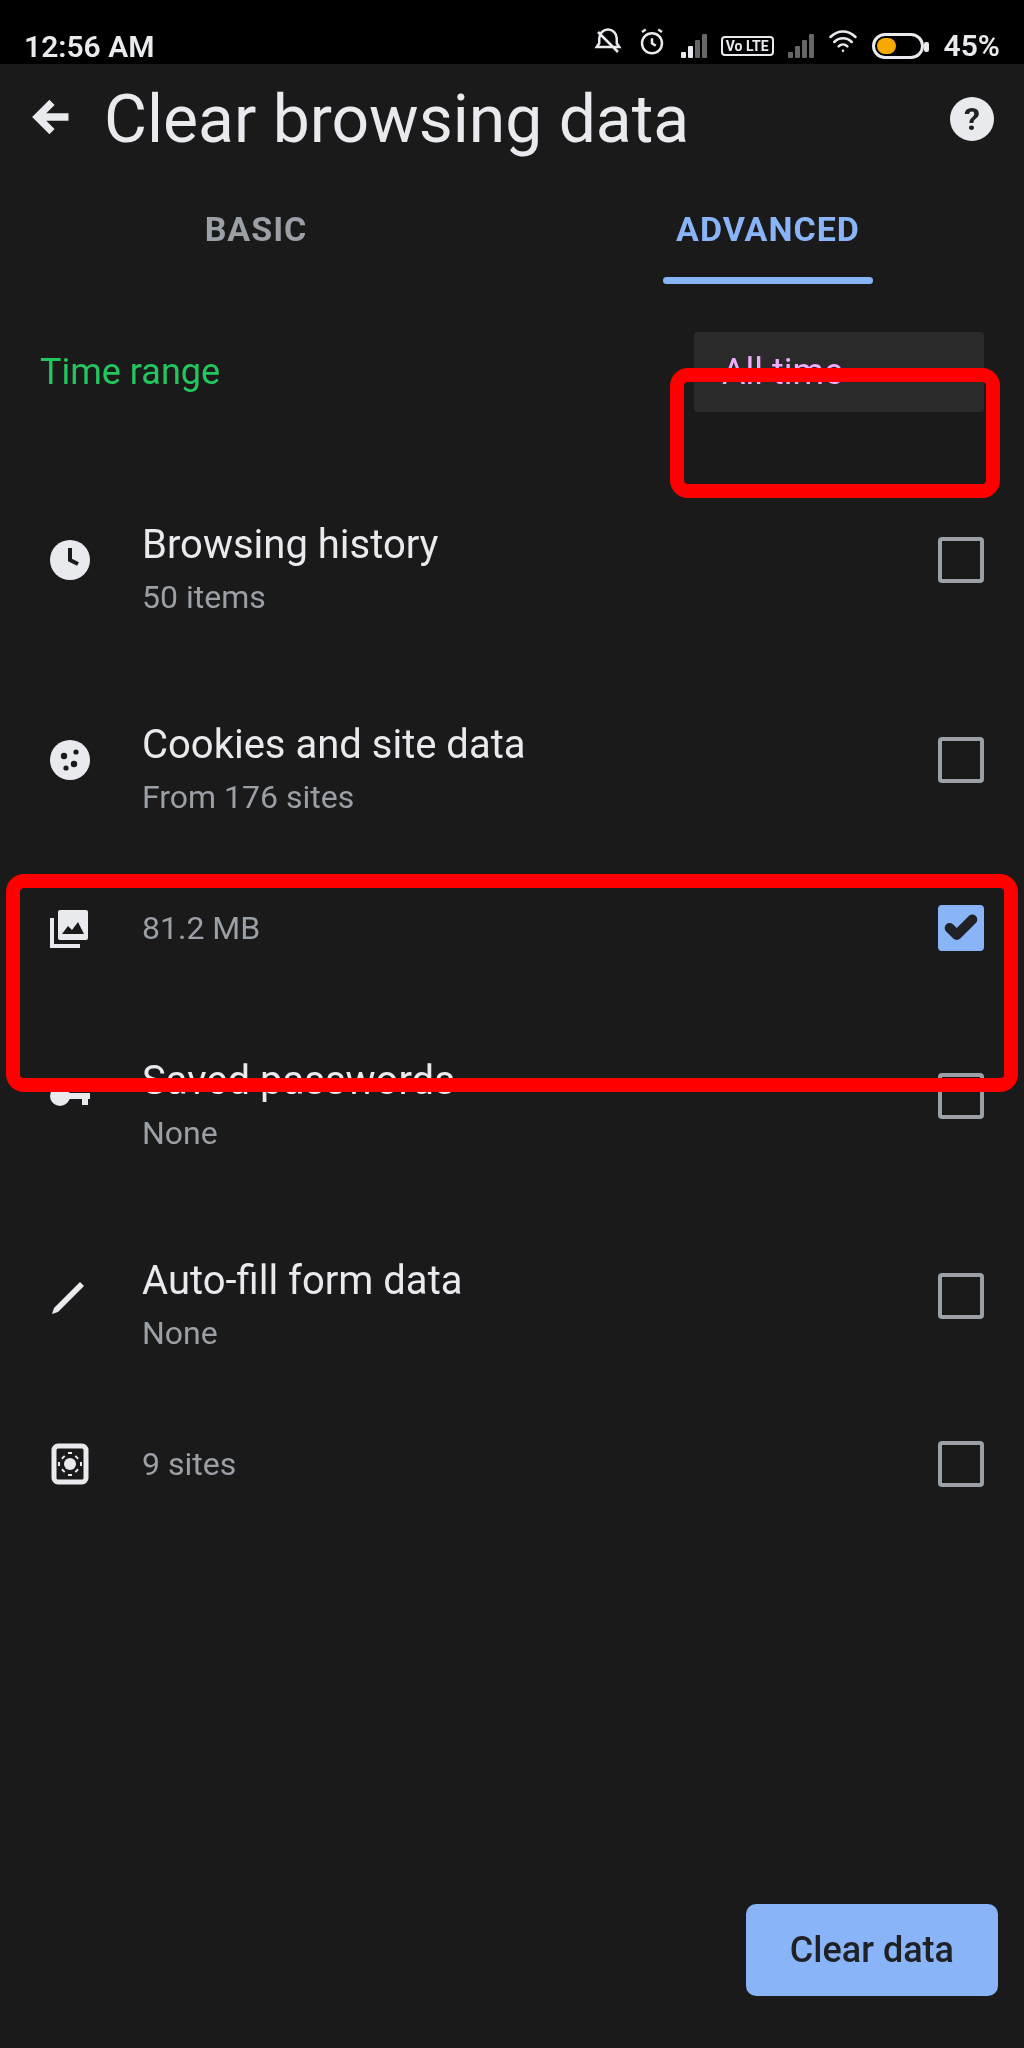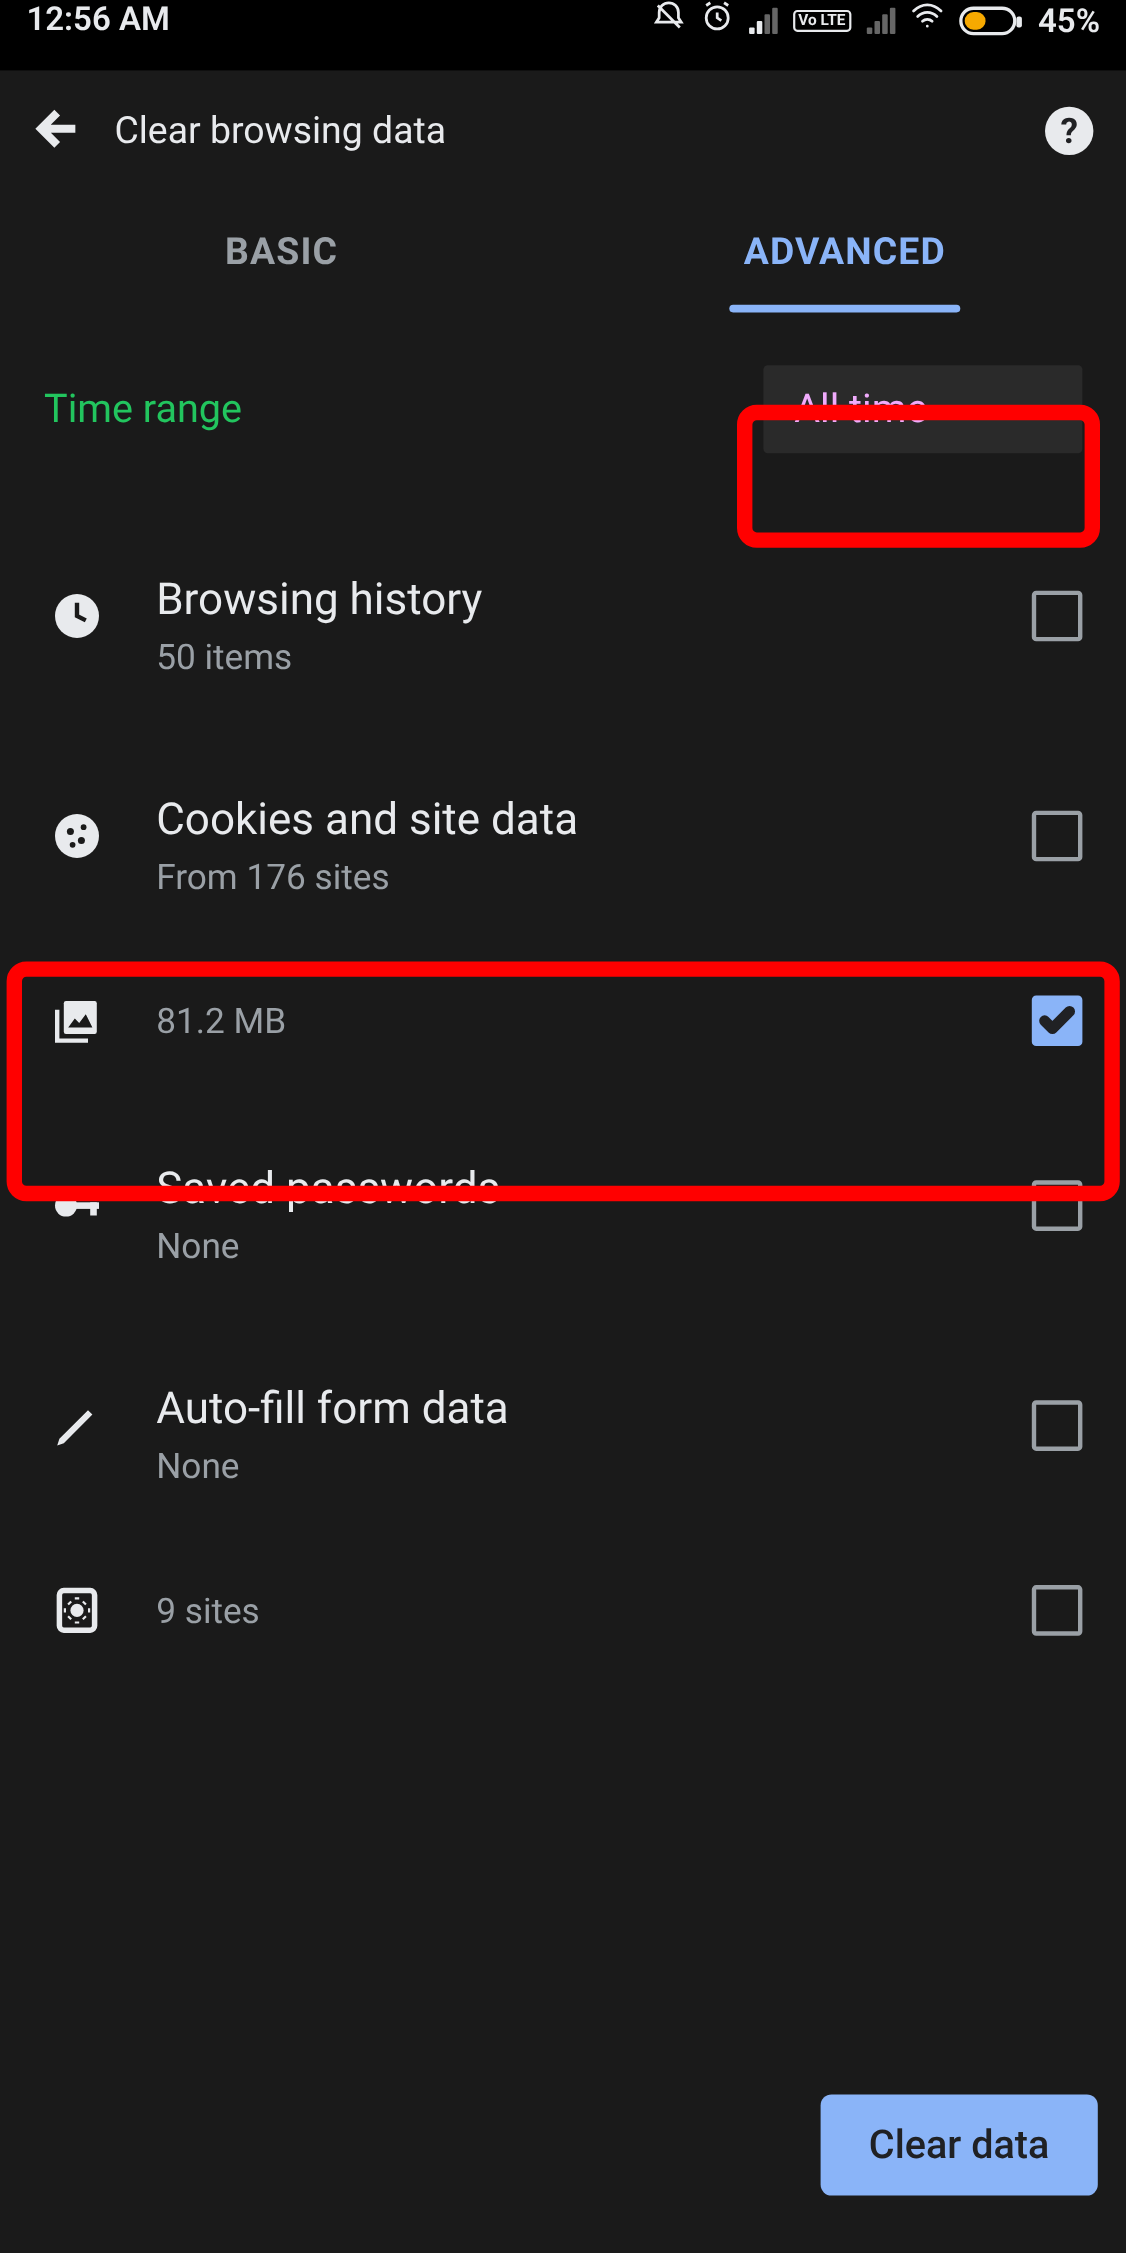--- a/index.html
+++ b/index.html
@@ -9,21 +9,21 @@
     background: #1a1a1a;
     font-family: Roboto, "Segoe UI", Arial, sans-serif;
     color: #e8eaed;
     overflow: hidden;
   }
   
   .status-bar {
     height: 64px;
     background: #000;
     display: flex;
-    align-items: flex-start;
+    align-items: flex-end;
     justify-content: space-between;
     padding: 0 24px;
     font-size: 30px;
     font-weight: 600;
   }
   .status-right { display: flex; align-items: center; gap: 14px; }
   .status-right svg { width: 30px; height: 30px; fill: #e8eaed; }
   .battery-pct { font-size: 30px; margin-left: 6px; }
   .battery-icon {
     width: 52px; height: 26px; border: 3px solid #e8eaed; border-radius: 14px;
@@ -42,21 +42,21 @@
   .sig-bars.strong span:nth-child(1),.sig-bars.strong span:nth-child(2){background:#e8eaed;}
   .volte{ font-size:14px; border:2px solid #e8eaed; padding:1px 3px; border-radius:4px;
     line-height:1; font-weight:700;}
   
   .app-header {
     height: 110px;
     display: flex; align-items: center; gap: 30px;
     padding: 0 30px;
   }
   .back-btn svg { width: 44px; height: 44px; stroke:#e8eaed; stroke-width:4; fill:none; }
-  .page-title { font-size: 34px; font-weight: 400; flex:1; color:#e8eaed; }
+  .page-title { font-size: 66px; font-weight: 400; flex:1; color:#e8eaed; }
   .help-btn {
     width:44px; height:44px; border-radius:50%; background:#e8eaed; color:#202124;
     display:flex;align-items:center;justify-content:center;font-weight:700;font-size:32px;
   }
   
   .tabs { display:flex; height:110px; }
   .tab {
     flex:1; display:flex; align-items:center; justify-content:center;
     font-size:34px; font-weight:700; letter-spacing:1px; color:#9aa0a6;
     position:relative;

